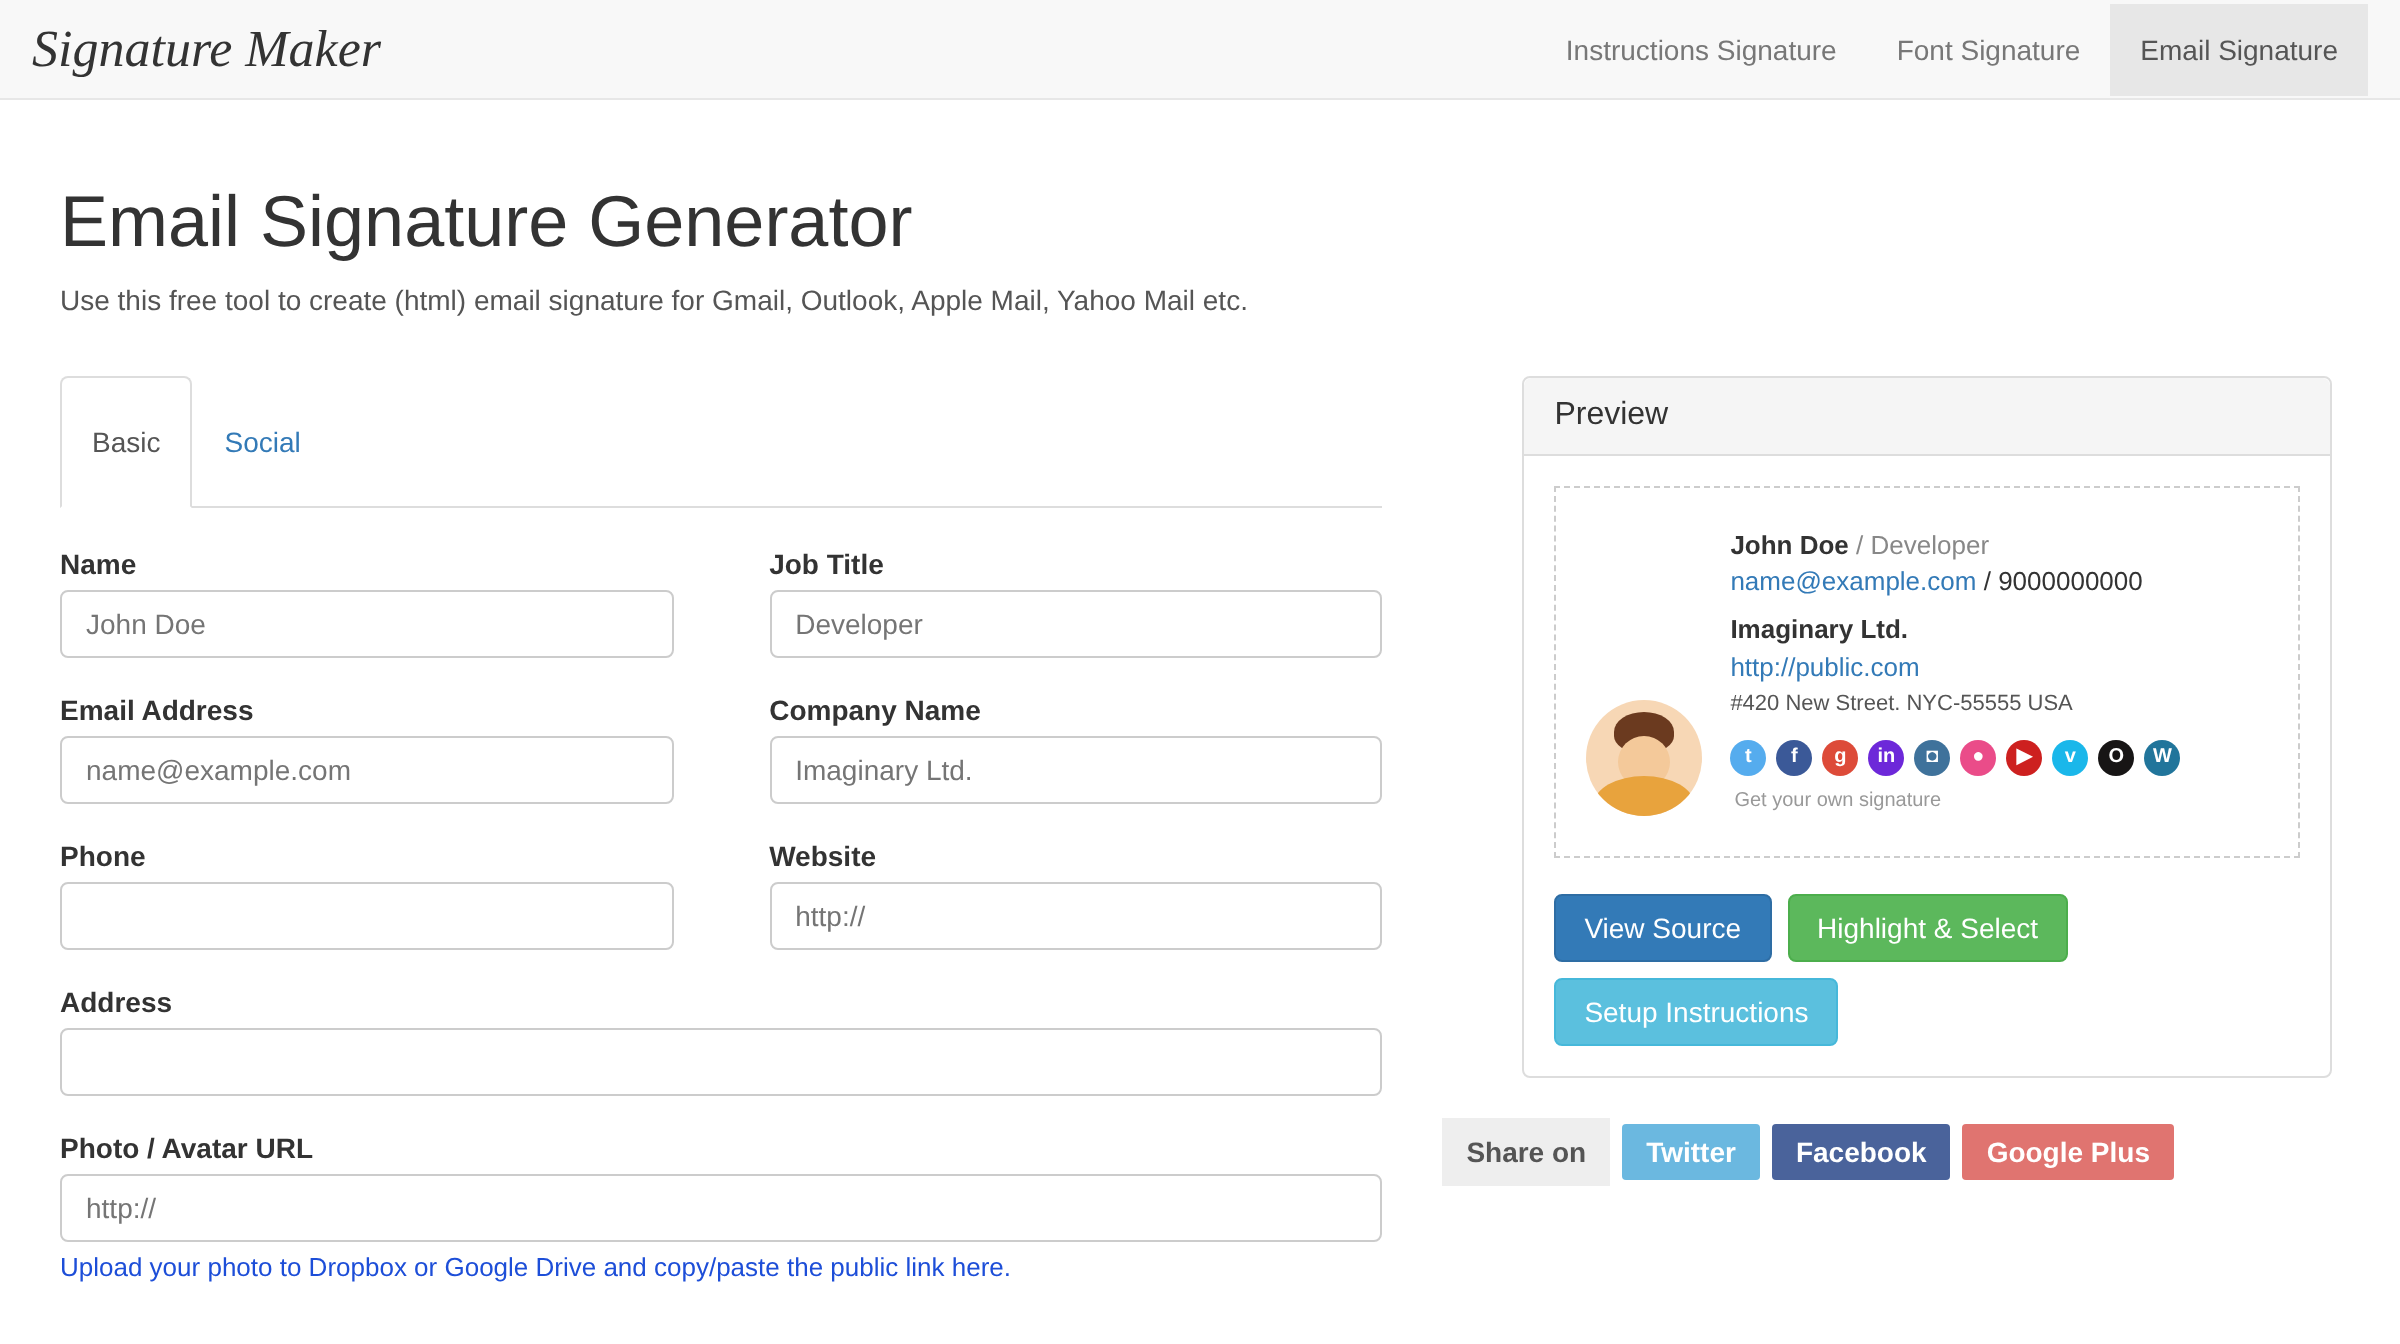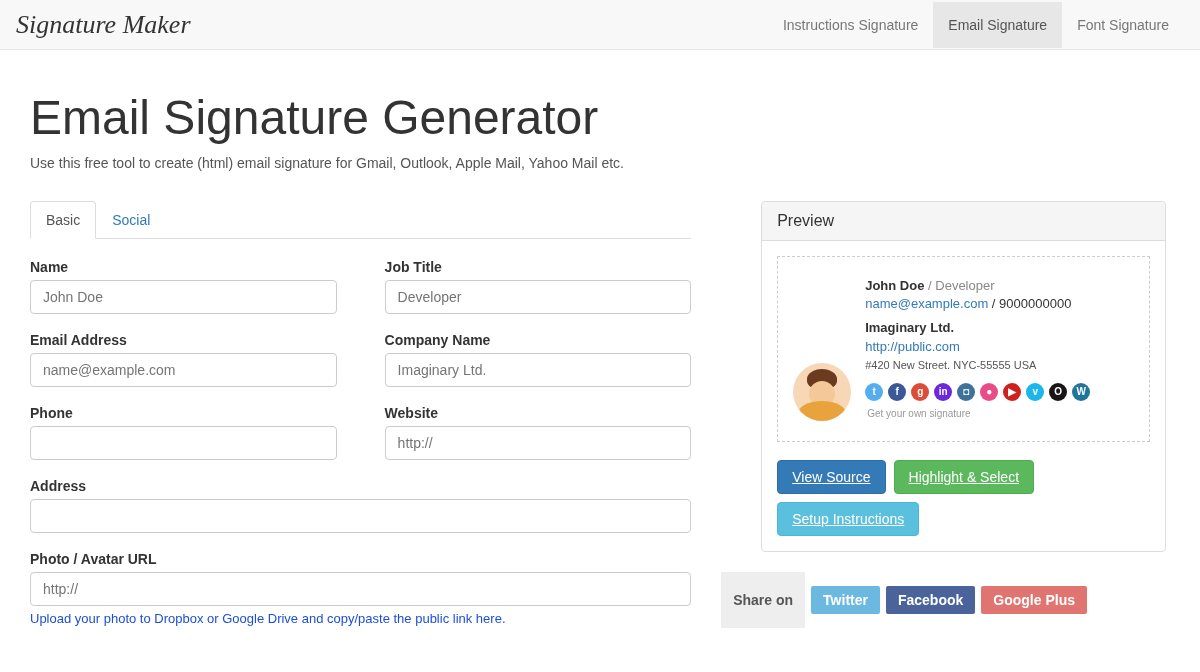--- a/index.html
+++ b/index.html
@@ -3,28 +3,28 @@
 <meta charset="utf-8">
 <style>
 * { box-sizing: border-box; margin: 0; padding: 0; }
 body { font-family: "Helvetica Neue", Helvetica, Arial, sans-serif; font-size: 14px; color: #333; background: #fff; }
 .navbar { background: #f8f8f8; border-bottom: 1px solid #e7e7e7; height: 50px; display: flex; align-items: center; padding: 0 16px; }
 .brand { font-family: "Brush Script MT", cursive; font-size: 26px; font-style: italic; font-weight: 500; color: #333; }
 .nav-right { margin-left: auto; display: flex; }
 .nav-link { padding: 15px 15px; color: #777; text-decoration: none; font-size: 14px; cursor: pointer; }
 .nav-link.active { background: #e7e7e7; color: #555; }
 .container { max-width: 1170px; margin: 0 auto; padding: 20px 15px; }
-h1 { font-size: 48px; font-weight: 500; color: #333; margin-top: 20px; margin-bottom: 10px; }
+h1 { font-size: 36px; font-weight: 500; color: #333; margin-top: 20px; margin-bottom: 10px; }
 .lead { font-size: 14px; color: #555; margin-bottom: 30px; }
 .row { display: flex; gap: 30px; }
 .col-left { flex: 0 0 58%; }
 .col-right { flex: 0 0 39%; }
 .nav-tabs { border-bottom: 1px solid #ddd; display: flex; margin-bottom: 20px; list-style: none; }
 .nav-tabs li { margin-bottom: -1px; }
-.nav-tabs a { display: block; padding: 10px 15px; border: 1px solid transparent; border-radius: 4px 4px 0 0; color: #337ab7; cursor: pointer; text-decoration: none; }
+.nav-tabs a { display: block; padding: 24px 15px; border: 1px solid transparent; border-radius: 4px 4px 0 0; color: #337ab7; cursor: pointer; text-decoration: none; }
 .nav-tabs li.active a { color: #555; background: #fff; border-color: #ddd #ddd #fff; cursor: default; }
 .form-row { display: flex; gap: 48px; margin-bottom: 18px; }
 .form-group { flex: 1; }
 .form-group.full { width: 100%; }
 label { display: block; font-weight: 700; margin-bottom: 5px; font-size: 14px; }
 .form-control { display: block; width: 100%; height: 34px; padding: 6px 12px; font-size: 14px; color: #555; background: #fff; border: 1px solid #ccc; border-radius: 4px; }
 .help { font-size: 13px; color: #1d4ed8; margin-top: 5px; }
 .panel { border: 1px solid #ddd; border-radius: 4px; margin-bottom: 20px; margin-left: 40px; }
 .panel-heading { background: #f5f5f5; border-bottom: 1px solid #ddd; padding: 10px 15px; border-radius: 4px 4px 0 0; font-size: 16px; color: #333; }
 .panel-body { padding: 15px; }
@@ -38,41 +38,41 @@
 .sig-name { font-weight: 700; color: #333; }
 .sig-sep { color: #888; }
 .sig-role { color: #888; }
 .sig-link { color: #337ab7; }
 .sig-phone { color: #333; }
 .sig-company { font-weight: 700; margin-top: 6px; }
 .sig-addr { font-size: 11px; color: #555; margin-top: 2px; }
 .social-row { margin-top: 10px; display:flex; gap:5px; }
 .sicon { width: 18px; height: 18px; border-radius: 50%; display: inline-flex; align-items:center; justify-content:center; color:#fff; font-size:10px; font-weight:700; font-family: Arial;}
 .own-sig { font-size: 10px; color: #999; margin-top: 6px; margin-left: 2px; }
-.btn { display: inline-block; padding: 8px 14px; font-size: 14px; border-radius: 4px; color: #fff; border: 1px solid transparent; cursor: pointer; text-align:left;text-decoration:underline; }
+.btn { display: inline-block; padding: 8px 14px; font-size: 14px; border-radius: 4px; color: #fff; border: 1px solid transparent; cursor: pointer; text-align:left; }
 .btn-primary { background: #337ab7; border-color:#2e6da4; }
 .btn-success { background: #5cb85c; border-color:#4cae4c; }
 .btn-info { background: #5bc0de; border-color:#46b8da; }
 .btn-row { display: flex; gap: 8px; margin-top: 18px; flex-wrap: wrap;}
 .share-row { display: flex; gap: 6px; align-items: center; }
-.share-label { background: #eee; padding: 20px 12px; font-size: 14px; font-weight: 700; color: #555; }
+.share-label { background: #eee; padding: 9px 12px; font-size: 14px; font-weight: 700; color: #555; }
 .share-btn { padding: 6px 12px; color: #fff; font-size: 14px; font-weight: 700; border-radius:2px; cursor:pointer; }
 .tw { background: #6bb8e0; }
 .fb { background: #4a639b; }
 .gp { background: #e07470; }
 </style>
 </head>
 <body>
 
 <div class="navbar">
   <span class="brand">Signature Maker</span>
   <div class="nav-right">
     <a class="nav-link">Instructions Signature</a>
+    <a class="nav-link">Font Signature</a>
     <a class="nav-link active">Email Signature</a>
-    <a class="nav-link">Font Signature</a>
   </div>
 </div>
 
 <div class="container">
   <h1>Email Signature Generator</h1>
   <p class="lead">Use this free tool to create (html) email signature for Gmail, Outlook, Apple Mail, Yahoo Mail etc.</p>
 
   <div class="row">
     <div class="col-left">
       <ul class="nav-tabs">

